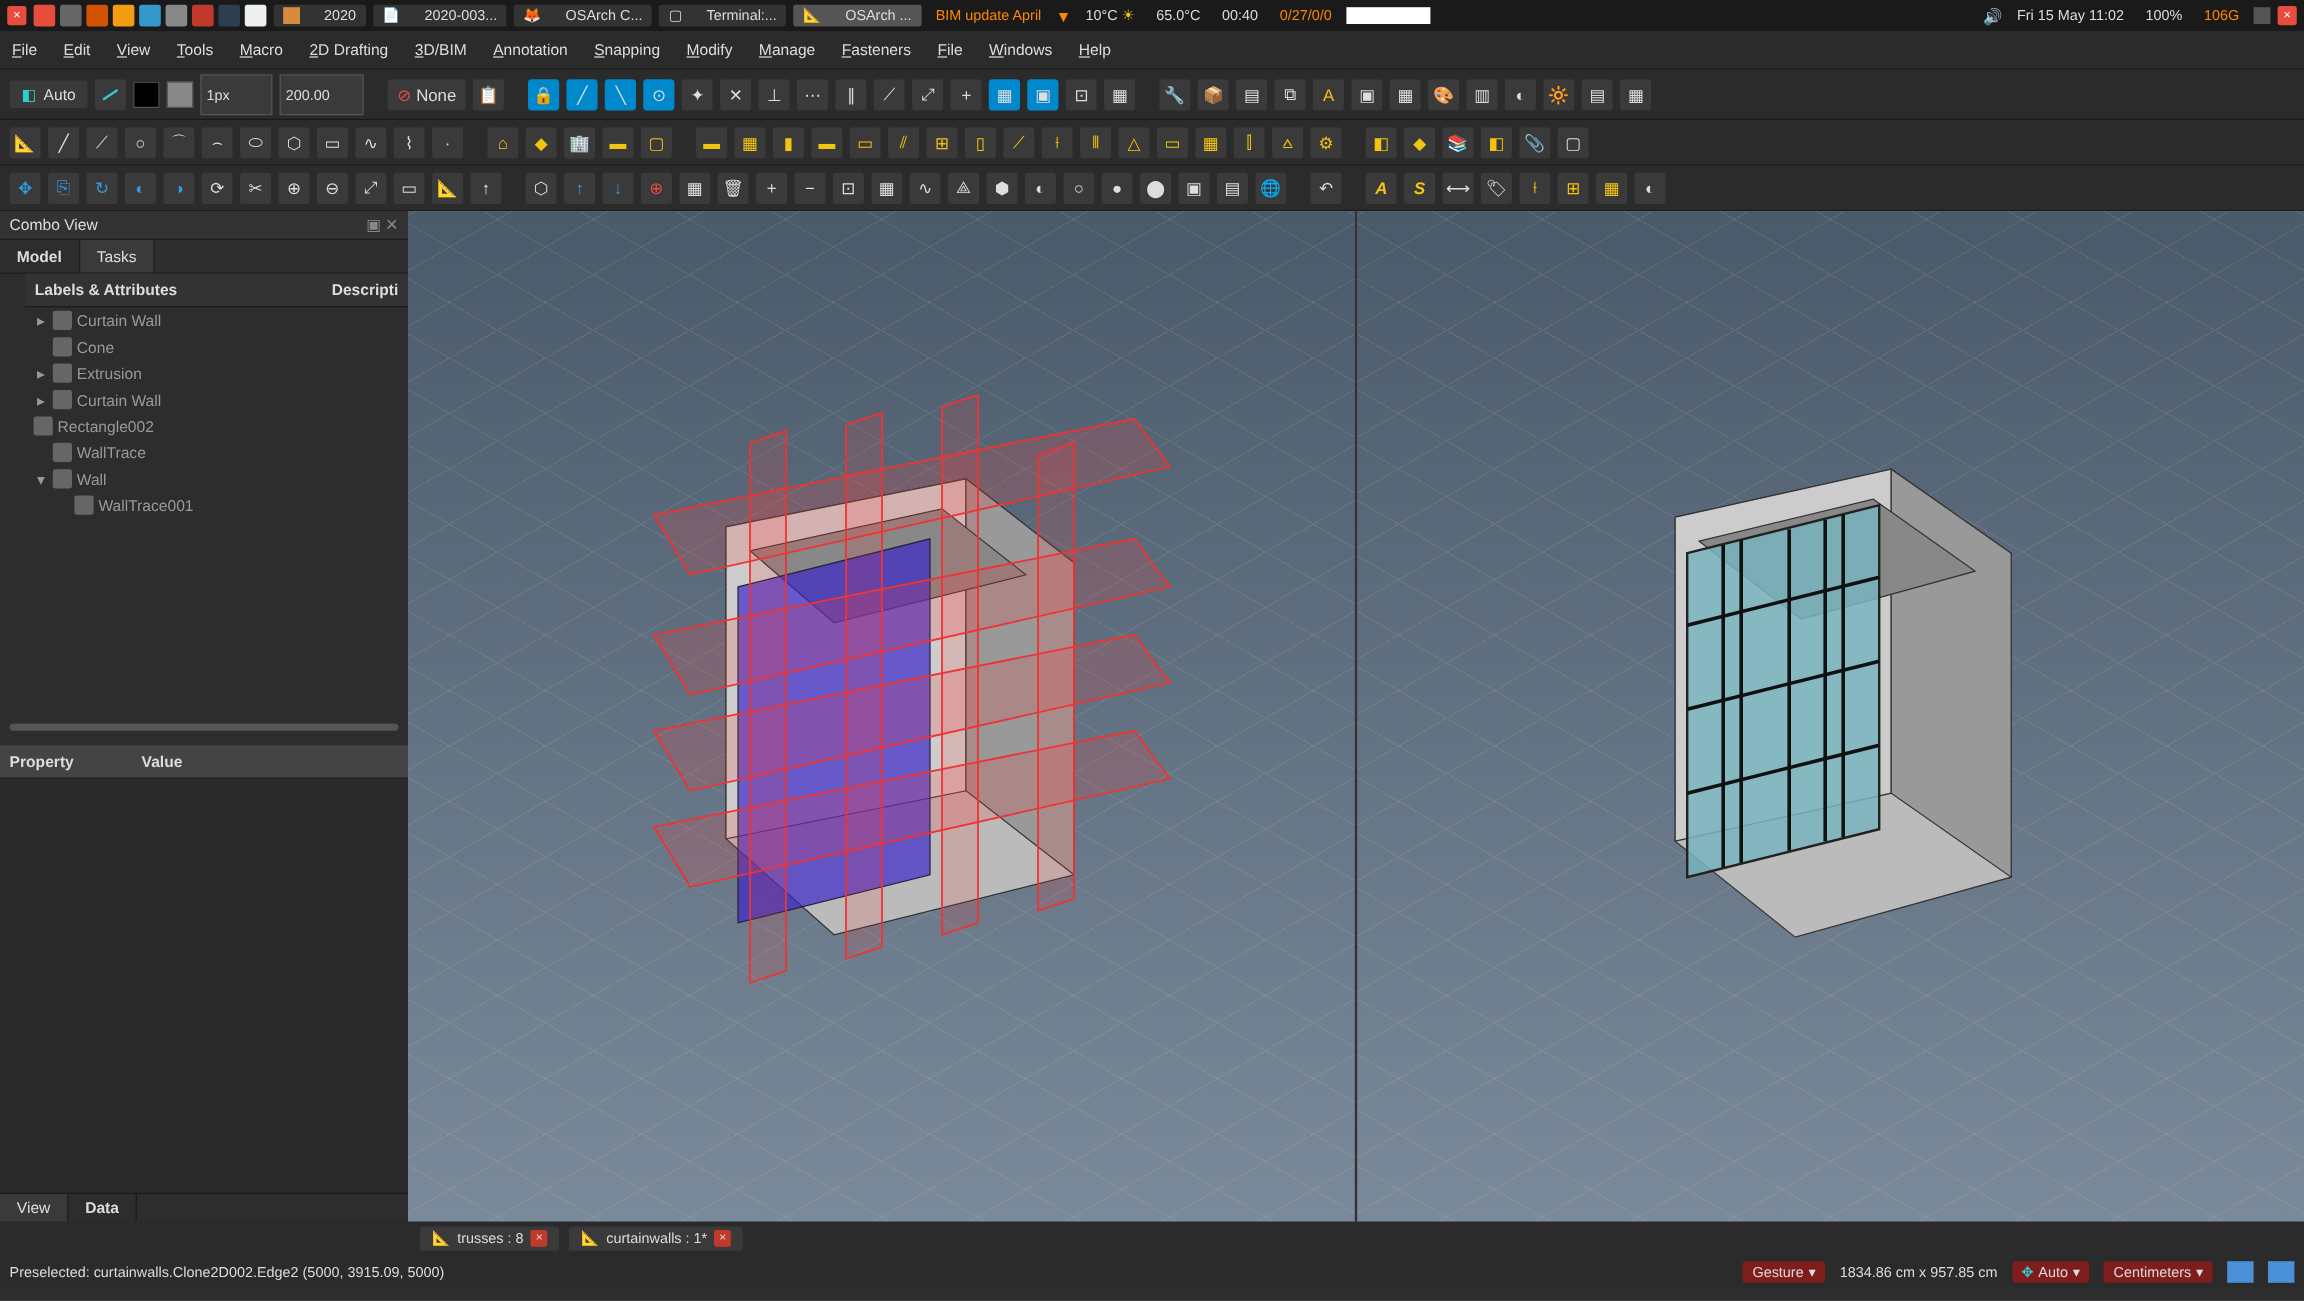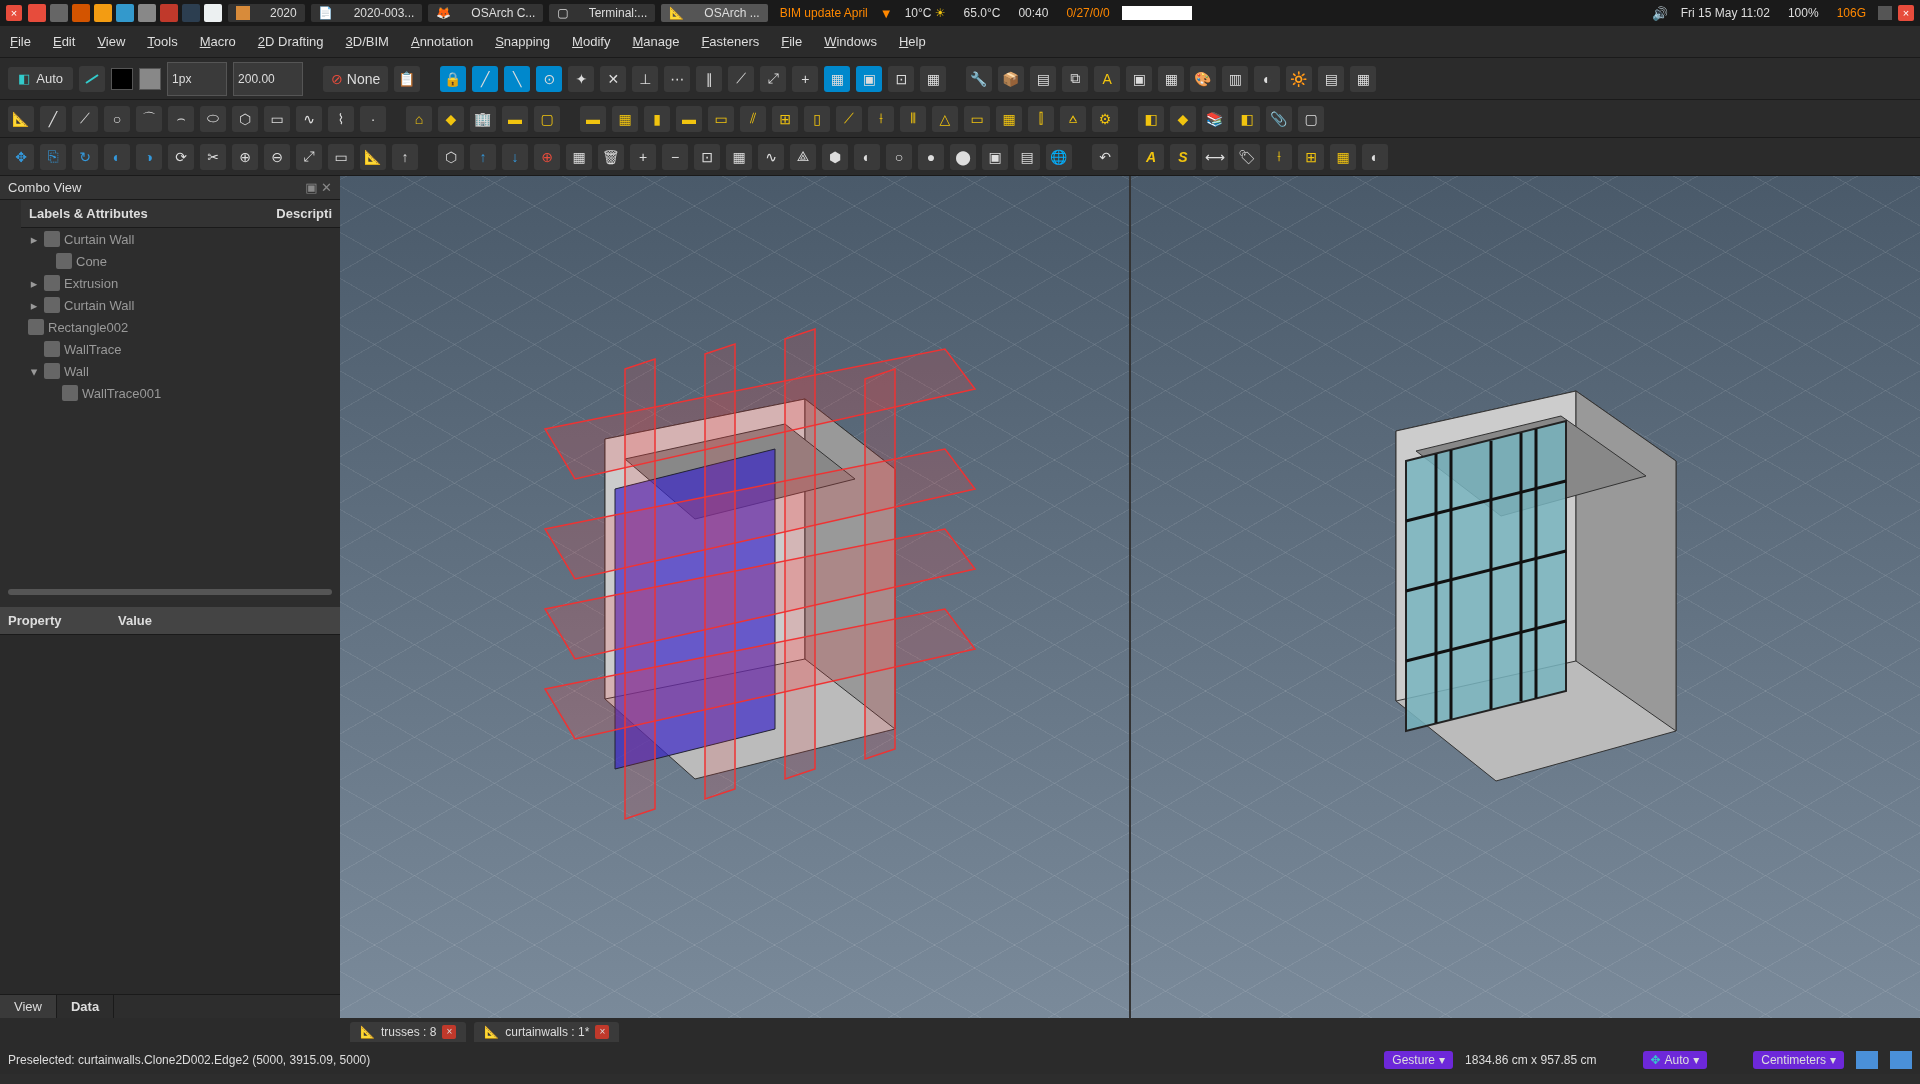--- a/index.html
+++ b/index.html
@@ -59,21 +59,21 @@
 .cube svg { display: block; }
 
 
 .doc-tabs { height: 28px; background: #2b2b2b; display: flex; align-items: center; padding: 0 350px 0 350px; gap: 8px; position: relative; }
 .doc-tab { background: #3a3a3a; padding: 3px 10px; border-radius: 3px 3px 0 0; display: flex; align-items: center; gap: 6px; font-size: 12px; }
 .doc-tab .close { background: #c0392b; width: 14px; height: 14px; border-radius: 2px; text-align: center; line-height: 13px; font-size: 10px; }
 
 
 .status { height: 28px; background: #2b2b2b; display: flex; align-items: center; padding: 0 8px; gap: 12px; font-size: 12px; }
 .status .spacer { flex: 1; }
-.status .pill { background: #6d28d9; padding: 2px 8px; border-radius: 3px; display: flex; align-items: center; gap: 4px; margin-left: 34px; }
+.status .pill { background: #7f1d1d; padding: 2px 8px; border-radius: 3px; display: flex; align-items: center; gap: 4px; }
 
 .icon-svg { width: 16px; height: 16px; }
 .yellow { color: #f1c40f; }
 .red { color: #e74c3c; }
 .blue { color: #3498db; }
 </style>
 </head>
 <body>
 
 <div class="os-bar">
@@ -293,31 +293,35 @@
   <div class="btn yellow">▦</div>
   <div class="btn">◐</div>
 </div>
 
 <div class="main">
   <div class="side">
     <div class="panel-title">
       <span>Combo View</span>
       <span><span style="opacity:.5">▣</span> <span style="opacity:.5">✕</span></span>
     </div>
+    <div class="tabs">
+      <div class="tab active">Model</div>
+      <div class="tab">Tasks</div>
+    </div>
     <div class="tree-head">
       <span class="col1">Labels &amp; Attributes</span>
       <span>Descripti</span>
     </div>
     <div class="tree" id="tree">
         <div class="tree-row" style="padding-left: 28px;">
           <span class="arrow">▸</span>
           <span class="icon"></span>
           <span>Curtain Wall</span>
         </div>
-        <div class="tree-row" style="padding-left: 40px;">
+        <div class="tree-row" style="padding-left: 28px;">
           <span class="arrow"></span>
           <span class="icon"></span>
           <span>Cone</span>
         </div>
         <div class="tree-row" style="padding-left: 28px;">
           <span class="arrow">▸</span>
           <span class="icon"></span>
           <span>Extrusion</span>
         </div>
         <div class="tree-row" style="padding-left: 28px;">

